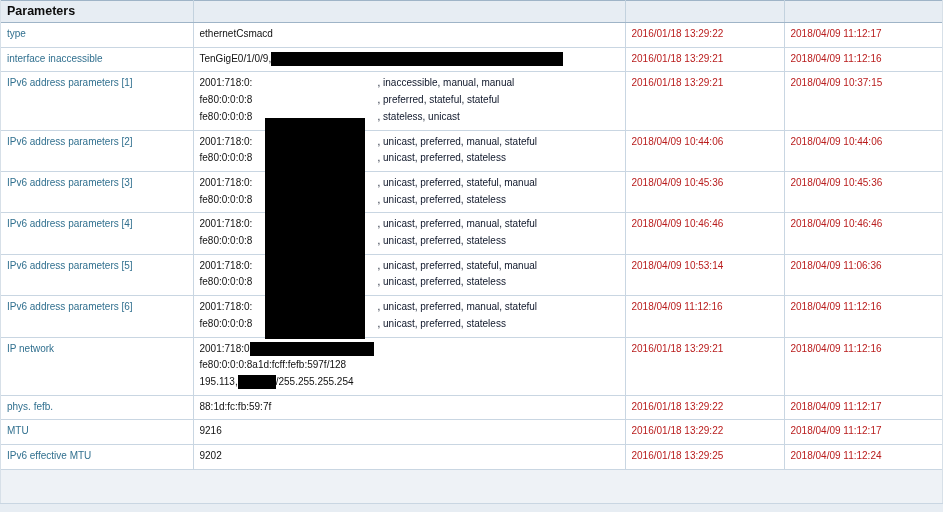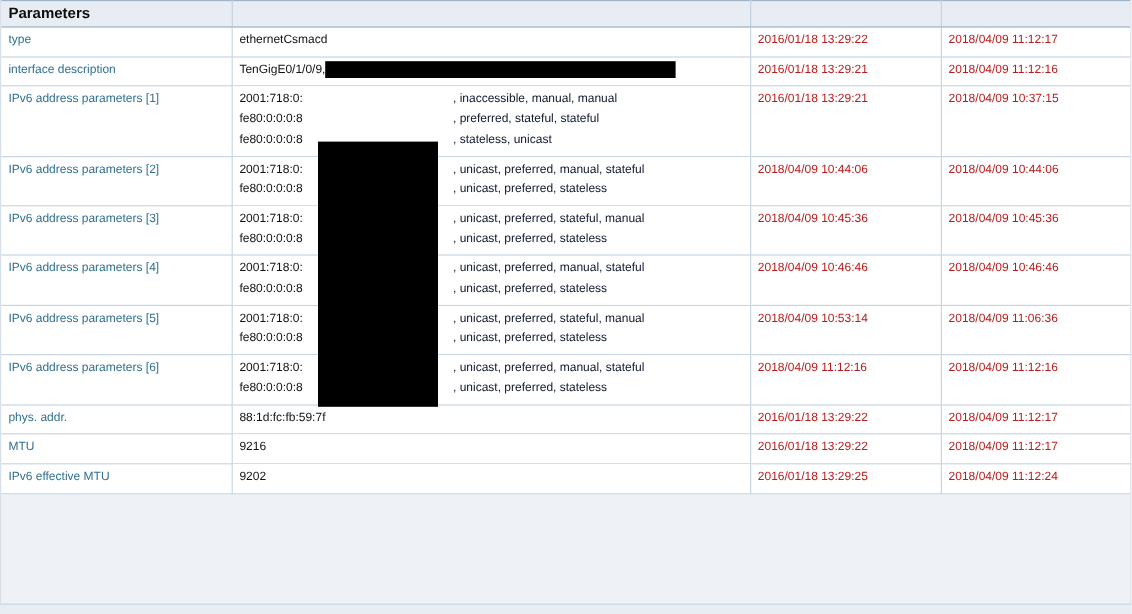--- a/index.html
+++ b/index.html
@@ -141,21 +141,21 @@
     <tbody id="tbody">
         <tr>
           <td class="label-cell">type</td>
           <td class="value-cell">
             <span class="val-line">ethernetCsmacd</span>
           </td>
           <td class="date-cell">2016/01/18 13:29:22</td>
           <td class="date-cell">2018/04/09 11:12:17</td>
         </tr>
         <tr>
-          <td class="label-cell">interface description</td>
+          <td class="label-cell">interface inaccessible</td>
           <td class="value-cell">
             <span class="val-line">TenGigE0/1/0/9,<span class="redact" style="width: 292px; height: 14px; margin-left: 0px;"></span></span>
           </td>
           <td class="date-cell">2016/01/18 13:29:21</td>
           <td class="date-cell">2018/04/09 11:12:16</td>
         </tr>
         <tr>
           <td class="label-cell">IPv6 address parameters [1]</td>
           <td class="value-cell">
             <div class="two-col-val">
@@ -253,21 +253,31 @@
               <div class="flag-col">
                 <span class="val-line flags">, unicast, preferred, manual, stateful</span>
                 <span class="val-line flags">, unicast, preferred, stateless</span>
               </div>
             </div>
           </td>
           <td class="date-cell">2018/04/09 11:12:16</td>
           <td class="date-cell">2018/04/09 11:12:16</td>
         </tr>
         <tr>
-          <td class="label-cell">phys. addr.</td>
+          <td class="label-cell">IP network</td>
+          <td class="value-cell">
+            <span class="val-line">2001:718:0<span class="redact" style="width: 124px; height: 14px; margin-left: 0px;"></span></span>
+            <span class="val-line">fe80:0:0:0:8a1d:fcff:fefb:597f/128</span>
+            <span class="val-line">195.113,<span class="redact" style="width: 38px; height: 14px; margin-left: 0px;"></span><span>/255.255.255.254</span></span>
+          </td>
+          <td class="date-cell">2016/01/18 13:29:21</td>
+          <td class="date-cell">2018/04/09 11:12:16</td>
+        </tr>
+        <tr>
+          <td class="label-cell">phys. fefb.</td>
           <td class="value-cell">
             <span class="val-line">88:1d:fc:fb:59:7f</span>
           </td>
           <td class="date-cell">2016/01/18 13:29:22</td>
           <td class="date-cell">2018/04/09 11:12:17</td>
         </tr>
         <tr>
           <td class="label-cell">MTU</td>
           <td class="value-cell">
             <span class="val-line">9216</span>

